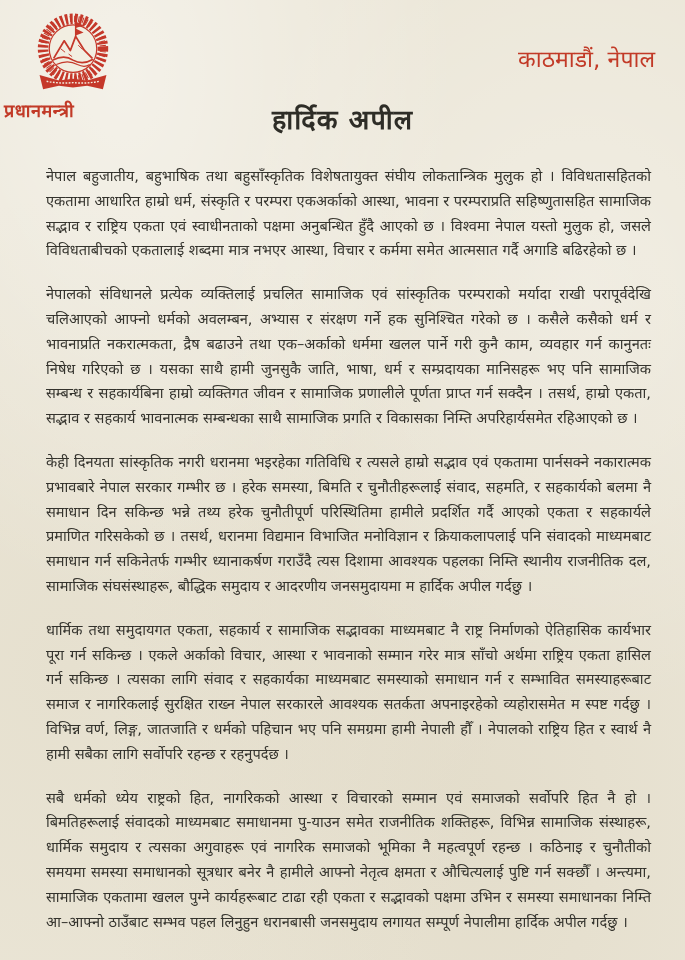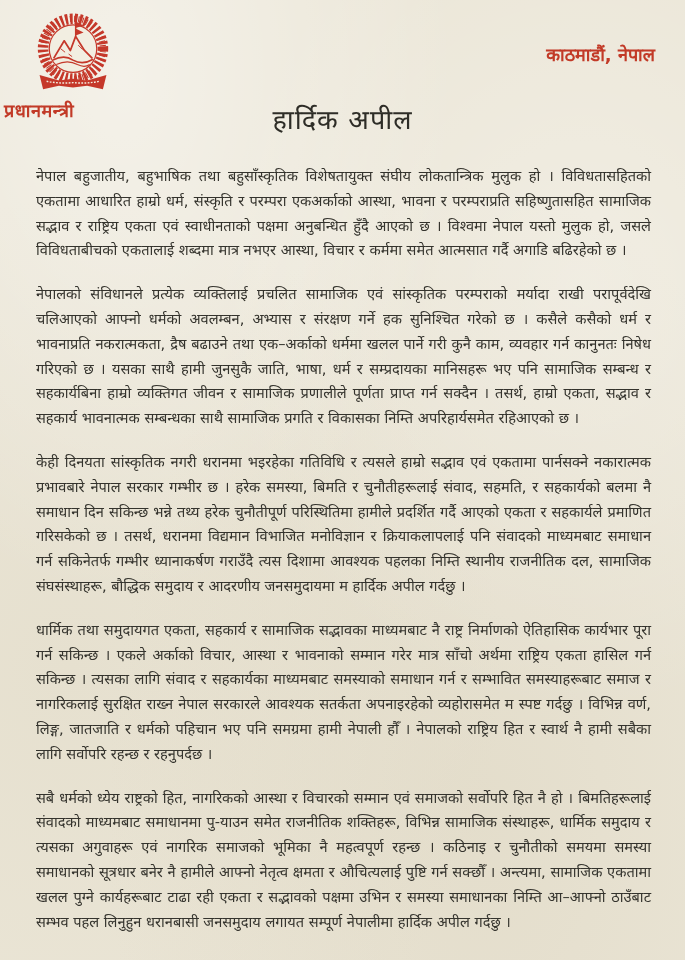--- a/index.html
+++ b/index.html
@@ -24,30 +24,30 @@
   .emblem{
     position:absolute; left:26px; top:10px;
     width:94px; height:88px;
   }
   .org-label{
     position:absolute; left:4px; top:98px;
     color:#c23a27; font-weight:bold; font-size:18px; letter-spacing:.5px;
   }
   .location{
     position:absolute; right:30px; top:42px;
-    color:#c23a27; font-weight:bold; font-size:18px;
+    color:#c23a27; font-weight:normal; font-size:23px;
   }
   .page-title{
     position:absolute; left:0; right:0; top:100px;
     text-align:center;
-    font-size:27px; font-weight:normal; color:#2e2d27;
+    font-size:27px; font-weight:bold; color:#2e2d27;
     letter-spacing:1px;
   }
   
-  .letter-body{ padding:12px 34px 0 36px; }
+  .letter-body{ padding:12px 34px 0 46px; }
   .letter-body p{
     font-size:14.6px;
     line-height:24.8px;
     text-align:justify;
     margin-bottom:19px;
     color:#34332d;
   }
   
   .letter-footer{
     display:flex; justify-content:space-between; align-items:flex-end;

